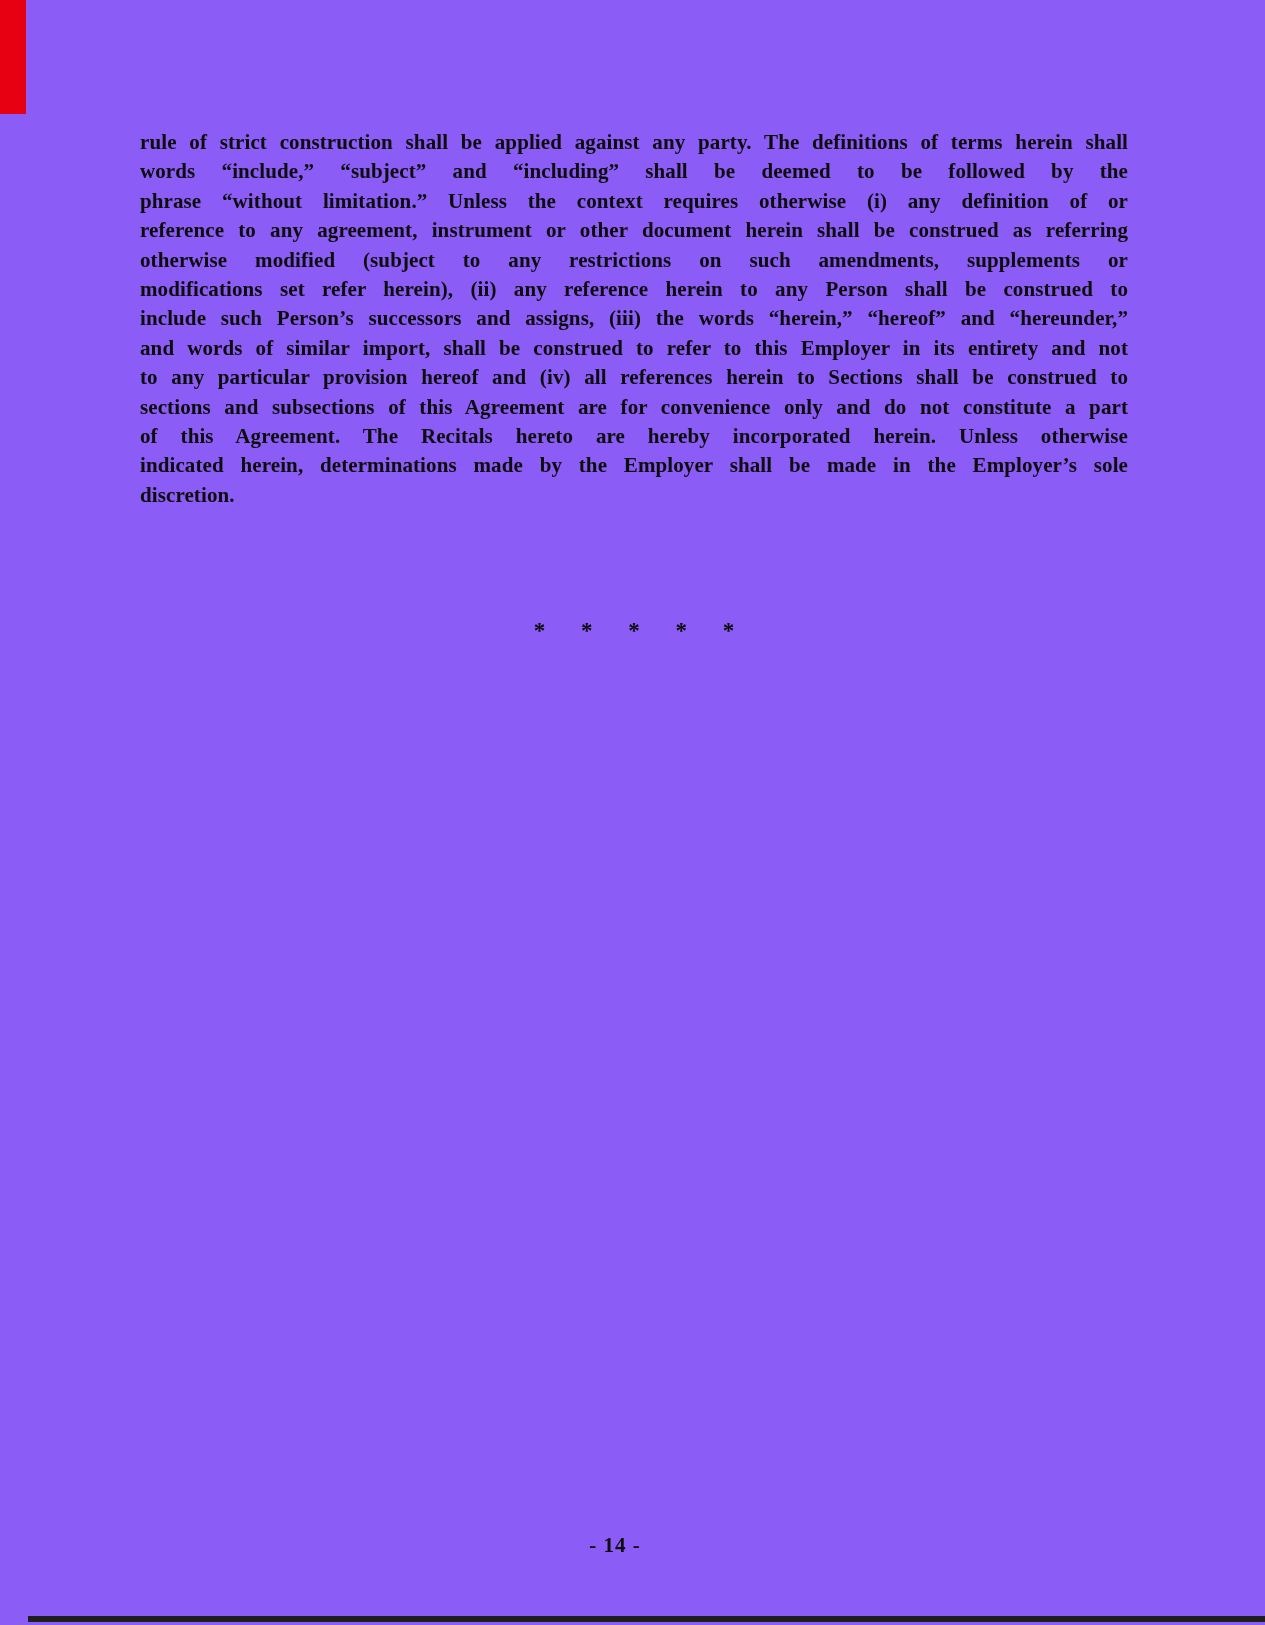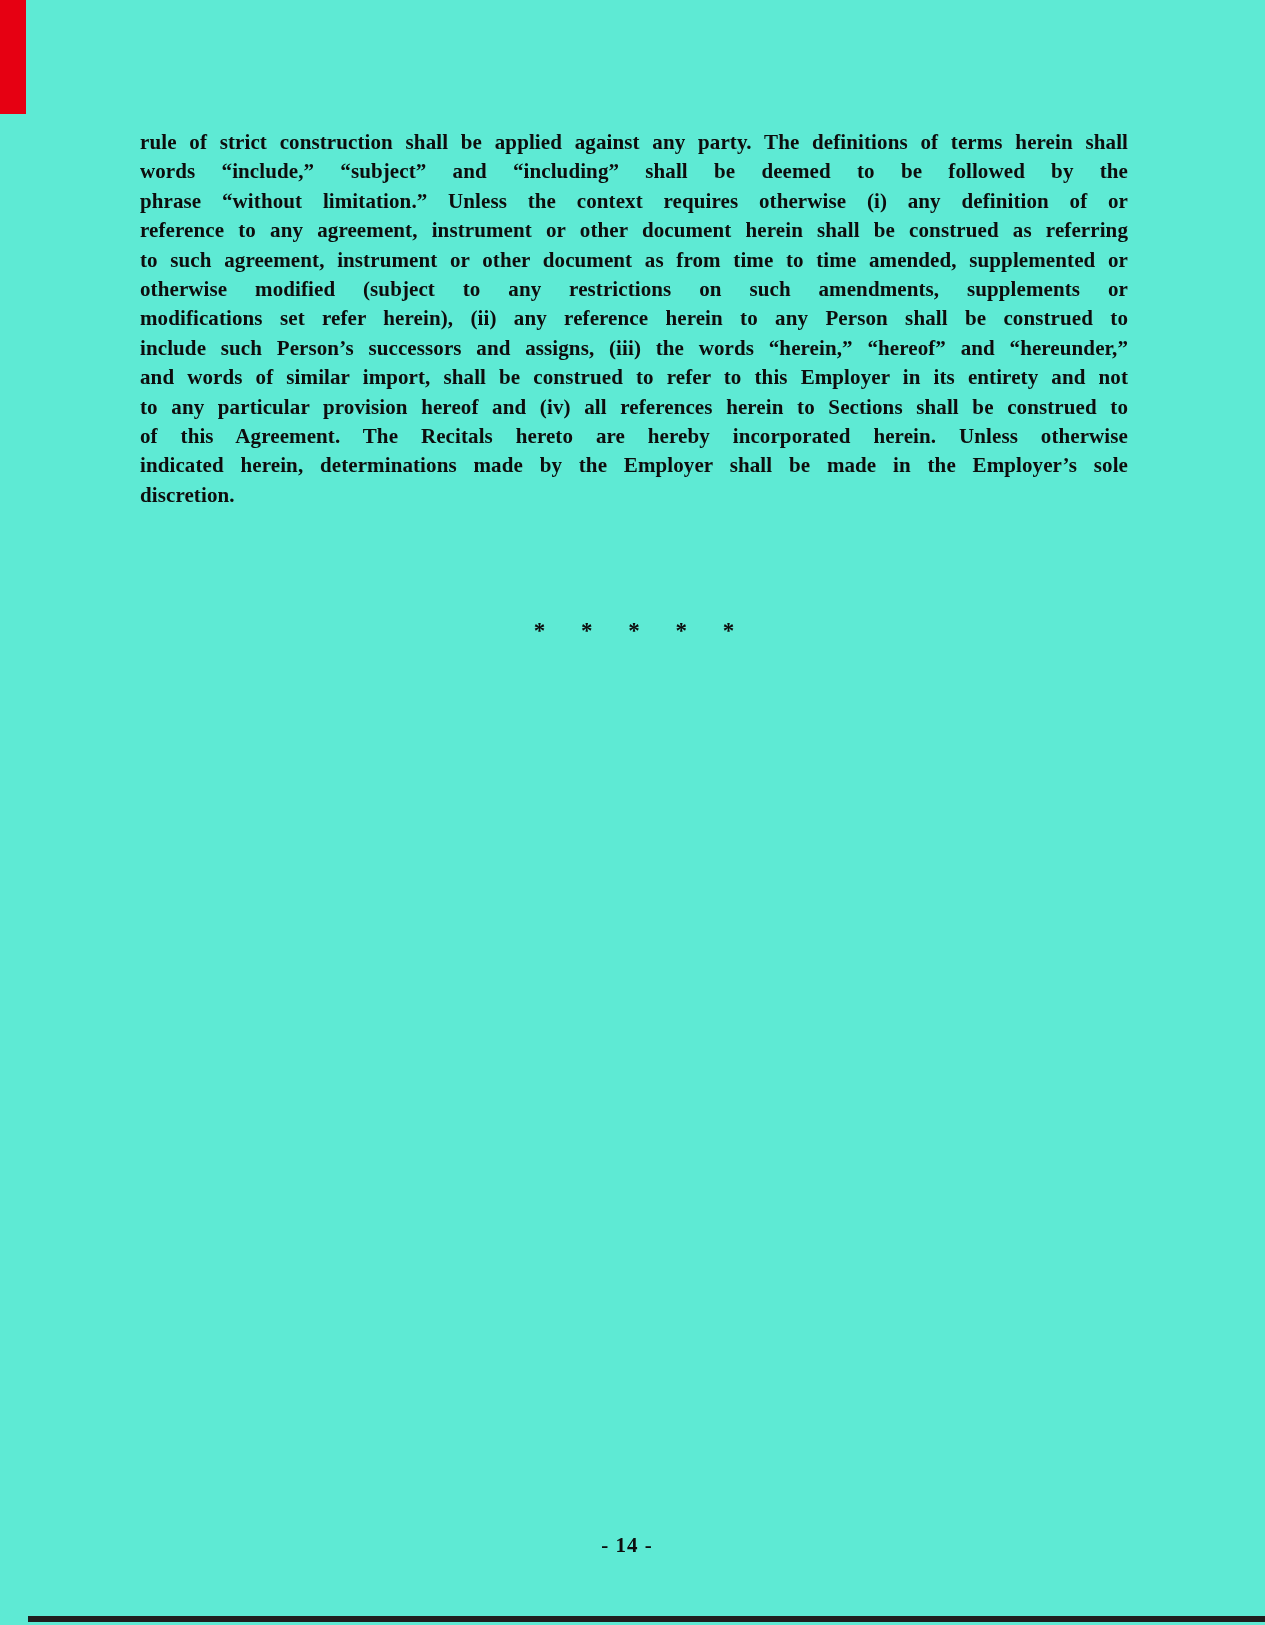--- a/index.html
+++ b/index.html
@@ -4,21 +4,21 @@
 <style>
   html, body {
     margin: 0;
     padding: 0;
     background: #ffffff;
   }
   .page {
     position: relative;
     width: 1265px;
     height: 1625px;
-    background: #5eead4;
+    background: #8b5cf6;
     overflow: hidden;
     font-family: "Liberation Serif", "DejaVu Serif", serif;
     color: #0d0d0d;
   }
   .scan-red-bar {
     position: absolute;
     left: 0;
     top: 0;
     width: 26px;
     height: 114px;
@@ -58,47 +58,47 @@
     width: 988px;
     text-align: center;
     font-size: 23px;
     font-weight: 700;
     word-spacing: 30px;
     color: #0d0d0d;
   }
   .page-number {
     position: absolute;
     top: 1533px;
-    left: 16px;
+    left: 4px;
     width: 1222px;
     text-align: center;
     font-size: 21px;
     font-weight: 600;
     letter-spacing: 1px;
     color: #0d0d0d;
   }
 </style>
 </head>
 <body>
 
 <div class="page">
 
   <div class="scan-red-bar"></div>
 
   <div class="text-block">
     <div class="jline">rule of strict construction shall be applied against any party.  The definitions of terms herein shall</div>
     <div class="jline">words “include,” “subject” and “including” shall be deemed to be followed by the</div>
     <div class="jline">phrase “without limitation.”  Unless the context requires otherwise (i) any definition of or</div>
     <div class="jline">reference to any agreement, instrument or other document herein shall be construed as referring</div>
-    <div class="jline">to such agreement, instrument or other document as from time to time amended, supplemented or</div>
     <div class="jline">otherwise modified (subject to any restrictions on such amendments, supplements or</div>
     <div class="jline">modifications set refer herein), (ii) any reference herein to any Person shall be construed to</div>
     <div class="jline">include such Person’s successors and assigns, (iii) the words “herein,” “hereof” and “hereunder,”</div>
     <div class="jline">and words of similar import, shall be construed to refer to this Employer in its entirety and not</div>
     <div class="jline">to any particular provision hereof and (iv) all references herein to Sections shall be construed to</div>
+    <div class="jline">sections and subsections of this Agreement are for convenience only and do not constitute a part</div>
     <div class="jline">of this Agreement.  The Recitals hereto are hereby incorporated herein.  Unless otherwise</div>
     <div class="jline">indicated herein, determinations made by the Employer shall be made in the Employer’s sole</div>
     <div class="jline lastline">discretion.</div>
   </div>
 
   <div class="stars-row">* * * * *</div>
 
   <div class="page-number">- 14 -</div>
 
   <div class="scan-bottom-line"></div>

